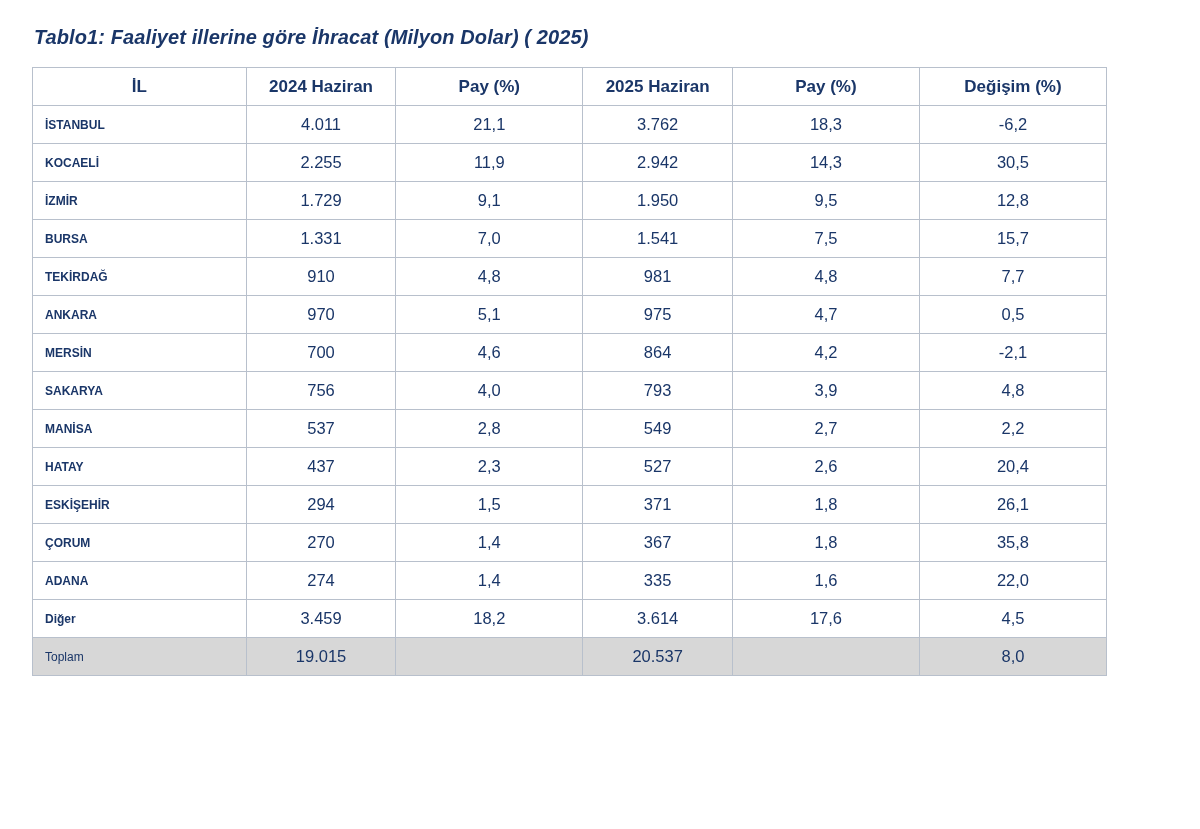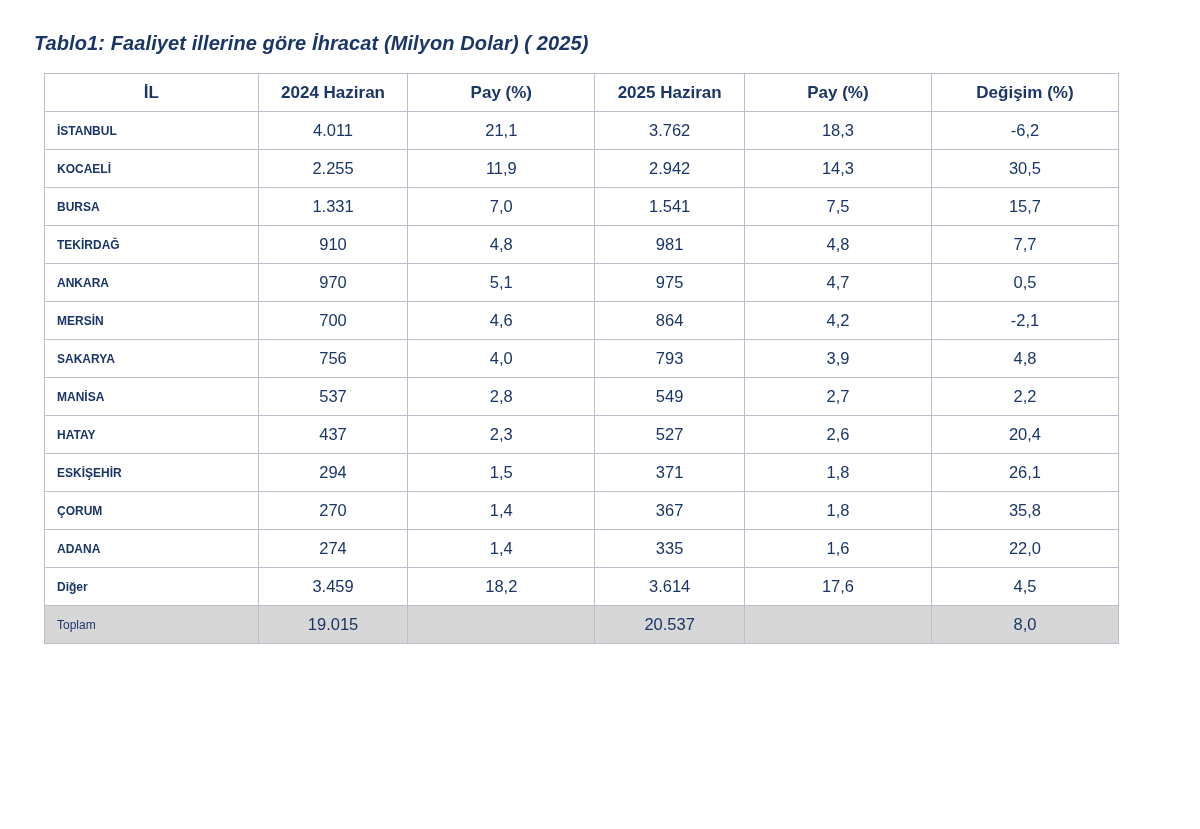--- a/index.html
+++ b/index.html
@@ -8,35 +8,35 @@
     background: #ffffff;
   }
   body {
     width: 1200px;
     height: 829px;
     font-family: "Liberation Sans", sans-serif;
     color: #16305c;
     overflow: hidden;
   }
   .page {
-    padding: 24px 30px 0 30px;
+    padding: 18px 30px 0 30px;
     box-sizing: border-box;
   }
   .table-caption {
     font-size: 20px;
     font-weight: bold;
     font-style: italic;
     color: #1a3668;
     margin: 8px 0 18px 4px;
     letter-spacing: 0.1px;
   }
   table.data-table {
     border-collapse: collapse;
     width: 1075px;
-    margin-left: 14px;
+    margin-left: 2px;
     table-layout: fixed;
   }
   table.data-table th,
   table.data-table td {
     border: 1px solid #b8c0cc;
     height: 38px;
     padding: 0 12px;
     font-size: 17px;
     box-sizing: border-box;
   }
@@ -113,20 +113,28 @@
       </tr>
       <tr>
         <td class="city">KOCAELİ</td>
         <td class="num">2.255</td>
         <td class="num">11,9</td>
         <td class="num">2.942</td>
         <td class="num">14,3</td>
         <td class="num">30,5</td>
       </tr>
       <tr>
+        <td class="city">İZMİR</td>
+        <td class="num">1.729</td>
+        <td class="num">9,1</td>
+        <td class="num">1.950</td>
+        <td class="num">9,5</td>
+        <td class="num">12,8</td>
+      </tr>
+      <tr>
         <td class="city">BURSA</td>
         <td class="num">1.331</td>
         <td class="num">7,0</td>
         <td class="num">1.541</td>
         <td class="num">7,5</td>
         <td class="num">15,7</td>
       </tr>
       <tr>
         <td class="city">TEKİRDAĞ</td>
         <td class="num">910</td>

